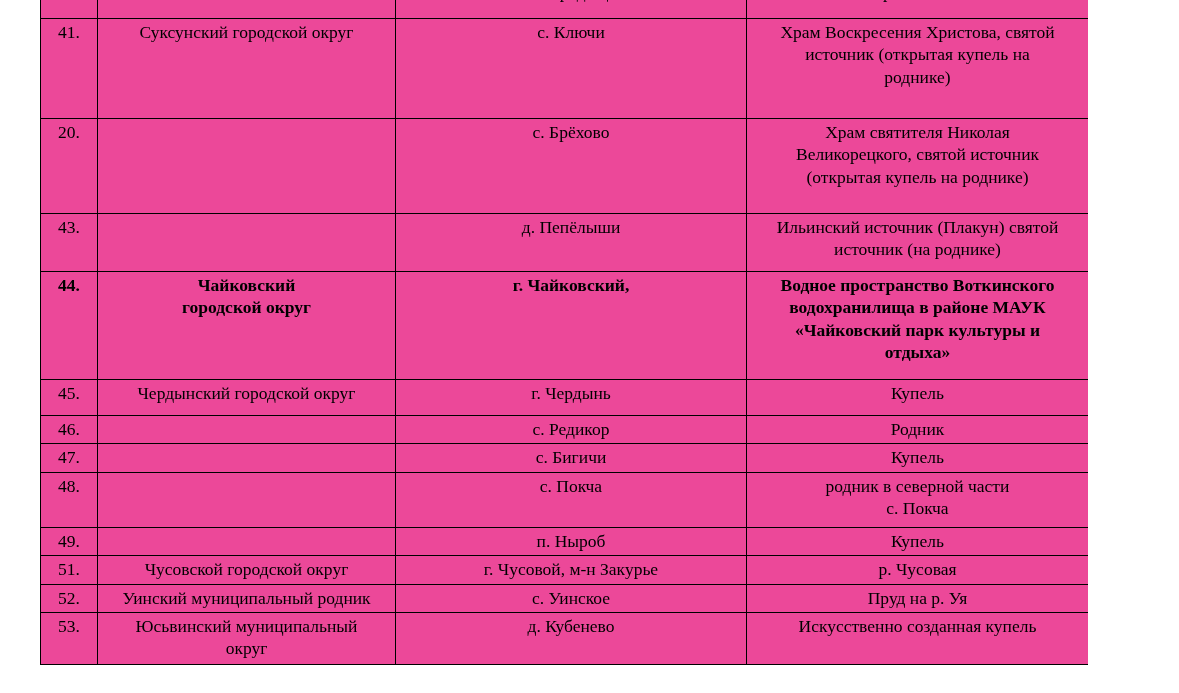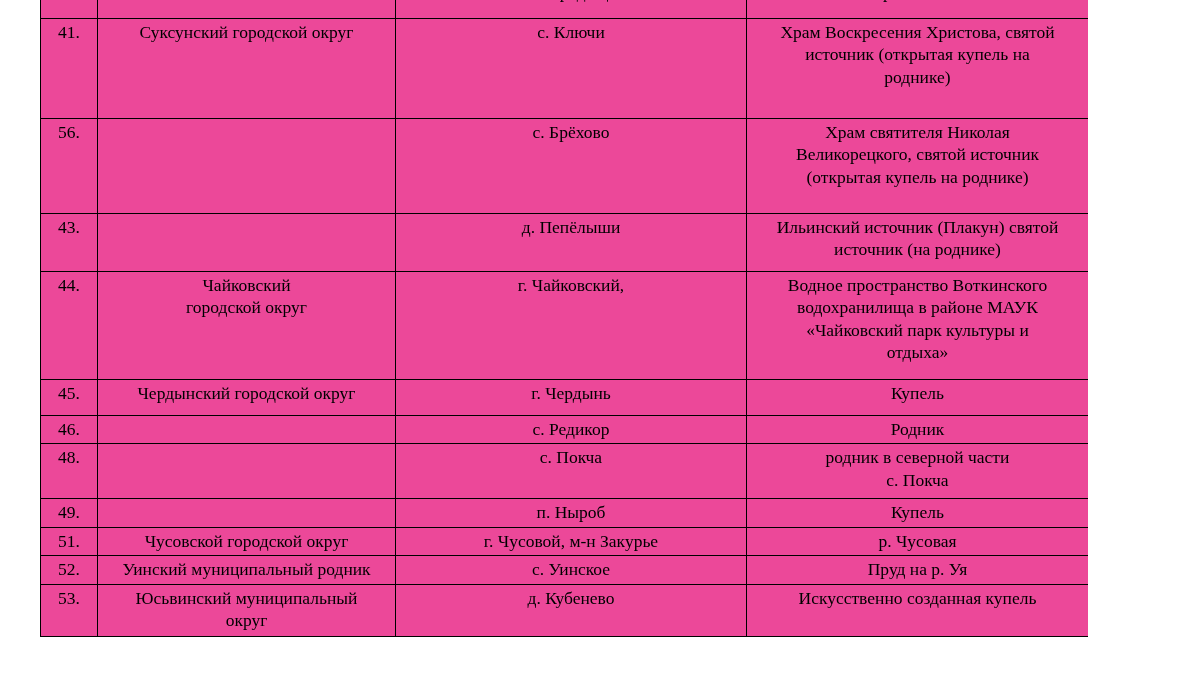--- a/index.html
+++ b/index.html
@@ -64,21 +64,21 @@
     text-align: center;
     font-size: 16px;
     padding-top: 3px;
   }
 
   
   tr.h-r40 { height: 40px; }
   tr.h-r41 { height: 100px; }
   tr.h-r42 { height: 95px; }
   tr.h-r43 { height: 58px; }
-  tr.h-r44 { height: 108px; }
+  tr.h-r44 { height: 108px; font-weight: bold; }
   tr.h-r45 { height: 36px; }
   tr.h-r46 { height: 27px; }
   tr.h-r47 { height: 27px; }
   tr.h-r48 { height: 55px; margin-left: 28px; }
   tr.h-r49 { height: 27px; }
   tr.h-r50 { height: 27px; }
   tr.h-r51 { height: 27px; }
   tr.h-r52 { height: 27px; }
   tr.h-r53 { height: 52px; }
 
@@ -116,21 +116,21 @@
             <td>
               <span class="cell-line">с. Ключи</span>
             </td>
             <td>
               <span class="cell-line">Храм Воскресения Христова, святой</span>
               <span class="cell-line">источник (открытая купель на</span>
               <span class="cell-line">роднике)</span>
             </td>
           </tr>
           <tr class="h-r42">
-            <td class="num">56.</td>
+            <td class="num">20.</td>
             <td class="empty">&nbsp;</td>
             <td>
               <span class="cell-line">с. Брёхово</span>
             </td>
             <td>
               <span class="cell-line">Храм святителя Николая</span>
               <span class="cell-line">Великорецкого, святой источник</span>
               <span class="cell-line">(открытая купель на роднике)</span>
             </td>
           </tr>
@@ -176,20 +176,30 @@
           <tr class="h-r46">
             <td class="num">46.</td>
             <td class="empty">&nbsp;</td>
             <td>
               <span class="cell-line">с. Редикор</span>
             </td>
             <td>
               <span class="cell-line">Родник</span>
             </td>
           </tr>
+          <tr class="h-r47">
+            <td class="num">47.</td>
+            <td class="empty">&nbsp;</td>
+            <td>
+              <span class="cell-line">с. Бигичи</span>
+            </td>
+            <td>
+              <span class="cell-line">Купель</span>
+            </td>
+          </tr>
           <tr class="h-r48">
             <td class="num">48.</td>
             <td class="empty">&nbsp;</td>
             <td>
               <span class="cell-line">с. Покча</span>
             </td>
             <td>
               <span class="cell-line">родник в северной части</span>
               <span class="cell-line">с. Покча</span>
             </td>

